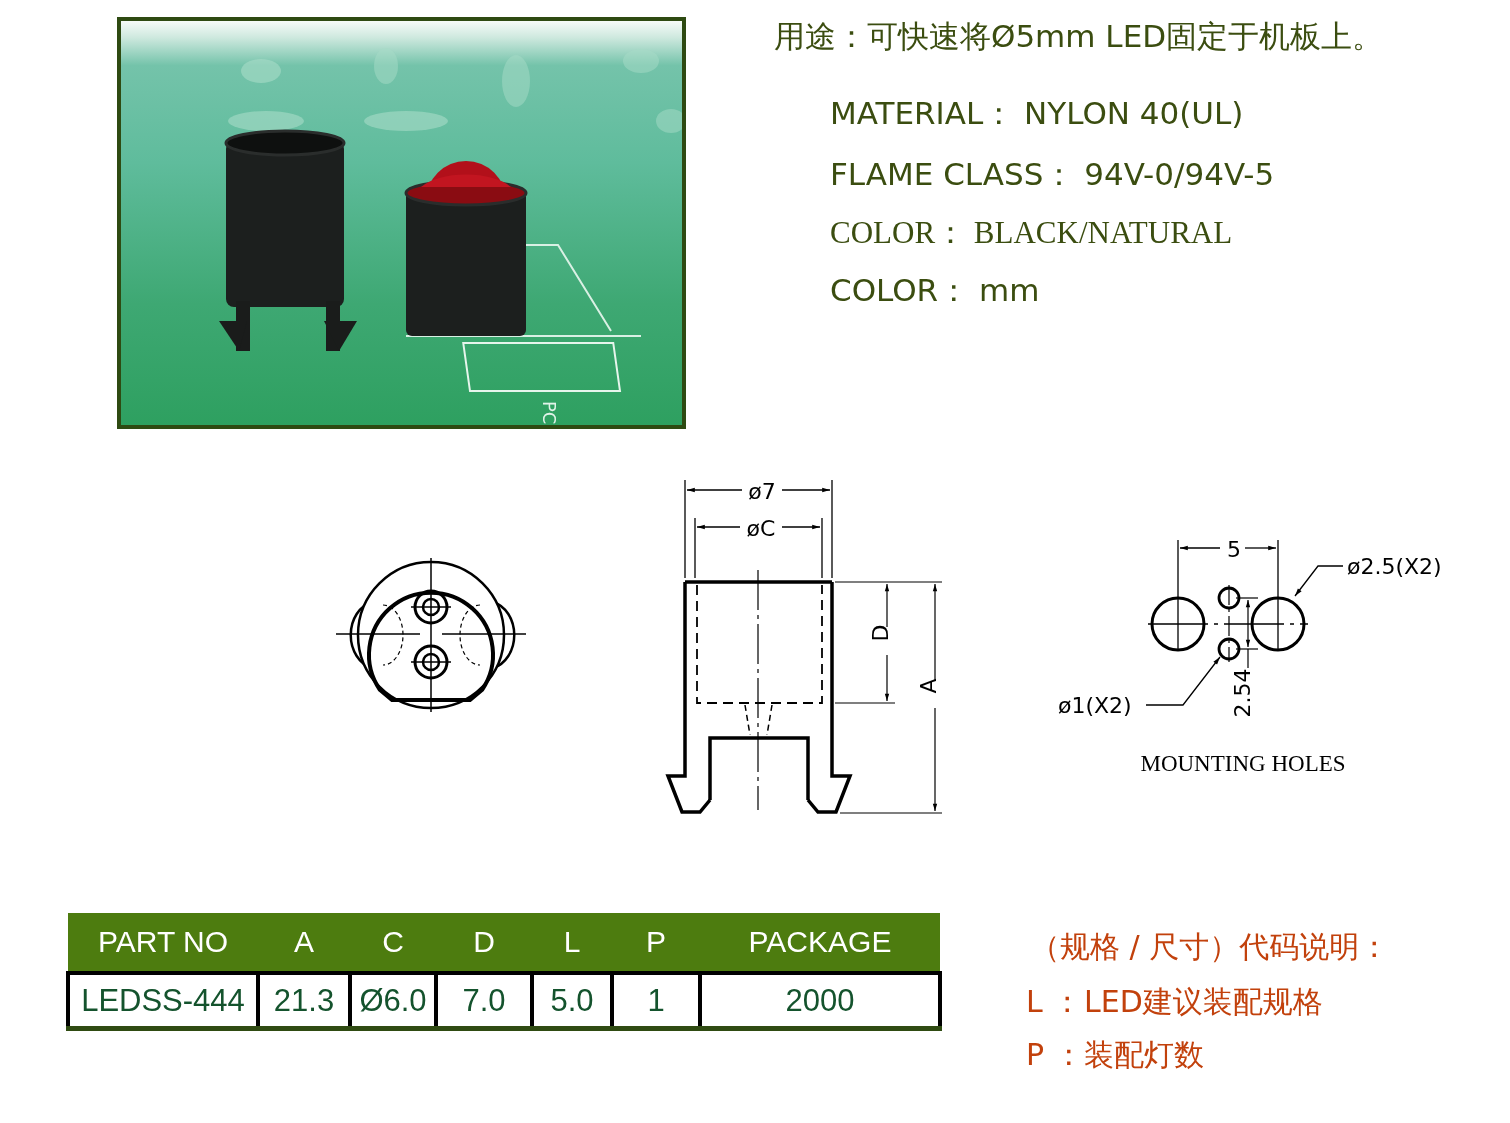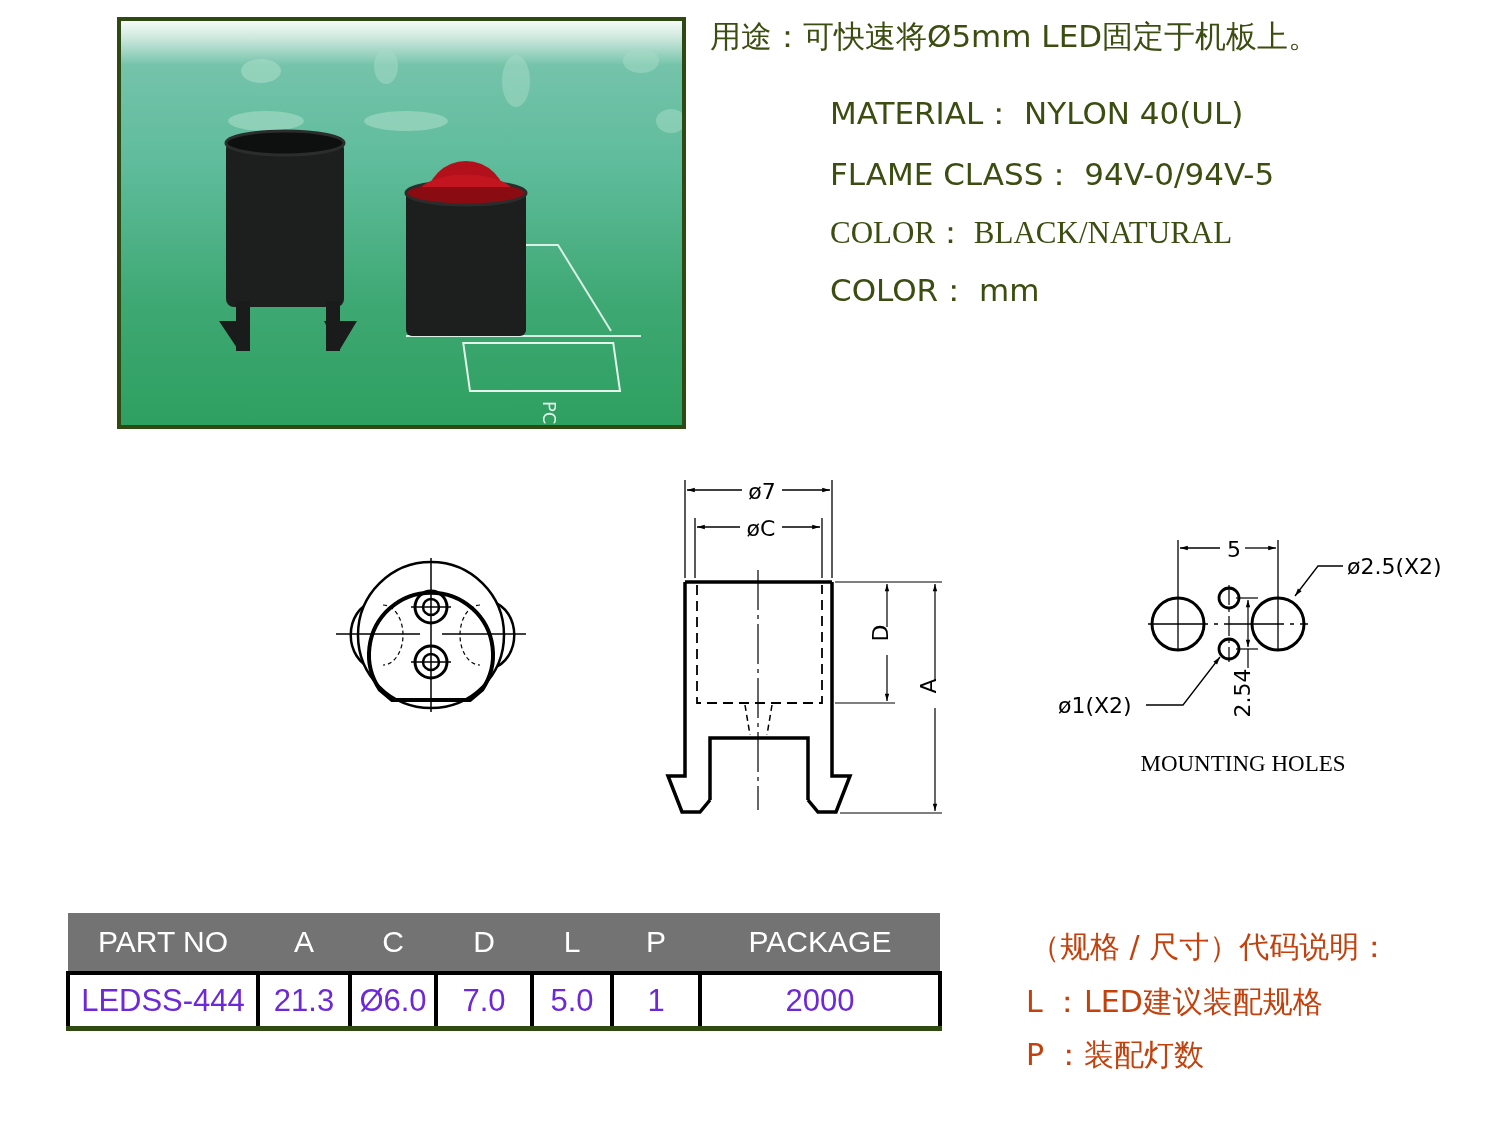--- a/index.html
+++ b/index.html
@@ -5,27 +5,27 @@
   html, body { margin:0; padding:0; background:#ffffff; }
   body { width:1510px; height:1123px; position:relative; overflow:hidden; font-family:"DejaVu Sans", sans-serif; }
   .abs { position:absolute; }
 
   
   #photo { left:117px; top:17px; width:569px; height:412px; box-sizing:border-box; border:4px solid #2e4a12; overflow:hidden;
            background: linear-gradient(180deg, #f6fbf8 0%, #cfe9df 4%, #74c3aa 11%, #5fbc9c 35%, #3ea873 70%, #2ea060 100%); }
   #photo svg { position:absolute; left:0; top:0; }
 
   
-  .usage { left:710px; top:16px; font-size:31px; color:#3b4d10; white-space:nowrap; letter-spacing:0px; }
+  .usage { left:774px; top:16px; font-size:31px; color:#3b4d10; white-space:nowrap; letter-spacing:0px; }
   .spec { left:830px; font-size:31px; color:#3b4d10; white-space:nowrap; }
 
   
   #spec-table { left:66px; top:913px; border-collapse:collapse; }
-  #spec-table th { background:#737373; color:#ffffff; font-family:"Liberation Sans", sans-serif; font-weight:normal; font-size:30px; height:58px; padding:0; text-align:center; }
-  #spec-table td { color:#6d28d9; font-family:"Liberation Sans", sans-serif; font-size:31px; height:51px; text-align:center; padding:0;
+  #spec-table th { background:#4d7c0f; color:#ffffff; font-family:"Liberation Sans", sans-serif; font-weight:normal; font-size:30px; height:58px; padding:0; text-align:center; }
+  #spec-table td { color:#14532d; font-family:"Liberation Sans", sans-serif; font-size:31px; height:51px; text-align:center; padding:0;
                    border-left:4px solid #000; border-right:4px solid #000; background:#fff; }
   #spec-table tr.r1 td { border-bottom:5px solid #2f4b12; }
   #spec-table tr.r2 td { border-bottom:5px solid #2f4b12; }
   #spec-table tr.r1 td { border-top:4px solid #000; }
 
   
   .legend { font-size:30px; color:#c2410c; white-space:nowrap; }
 </style>
 </head>
 <body>

